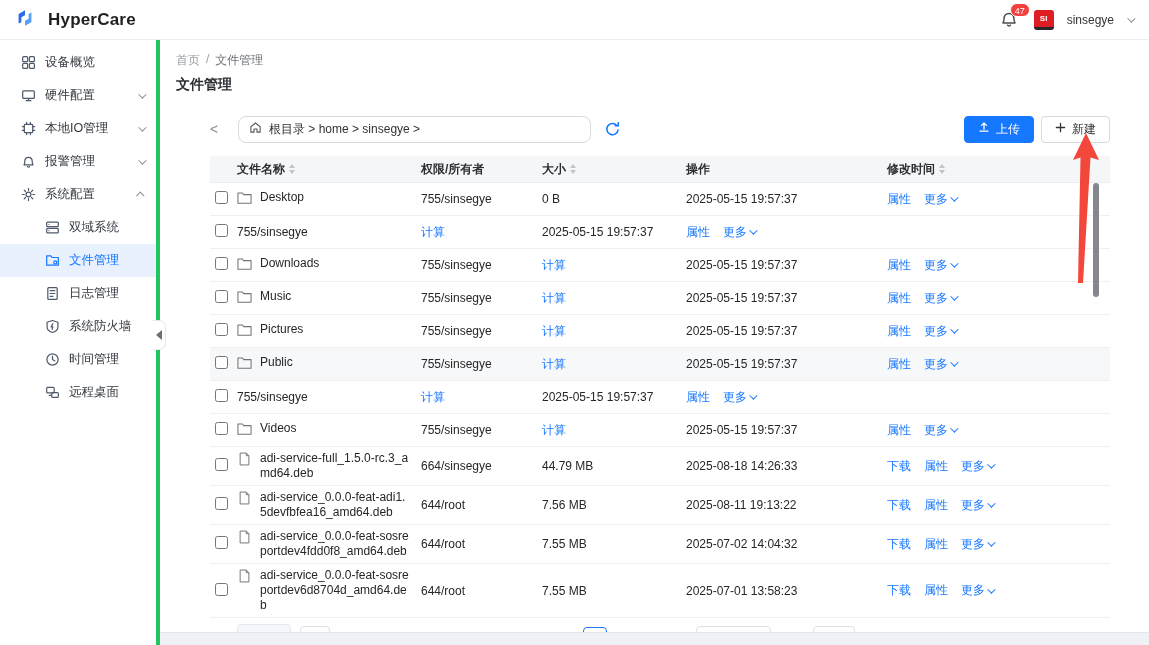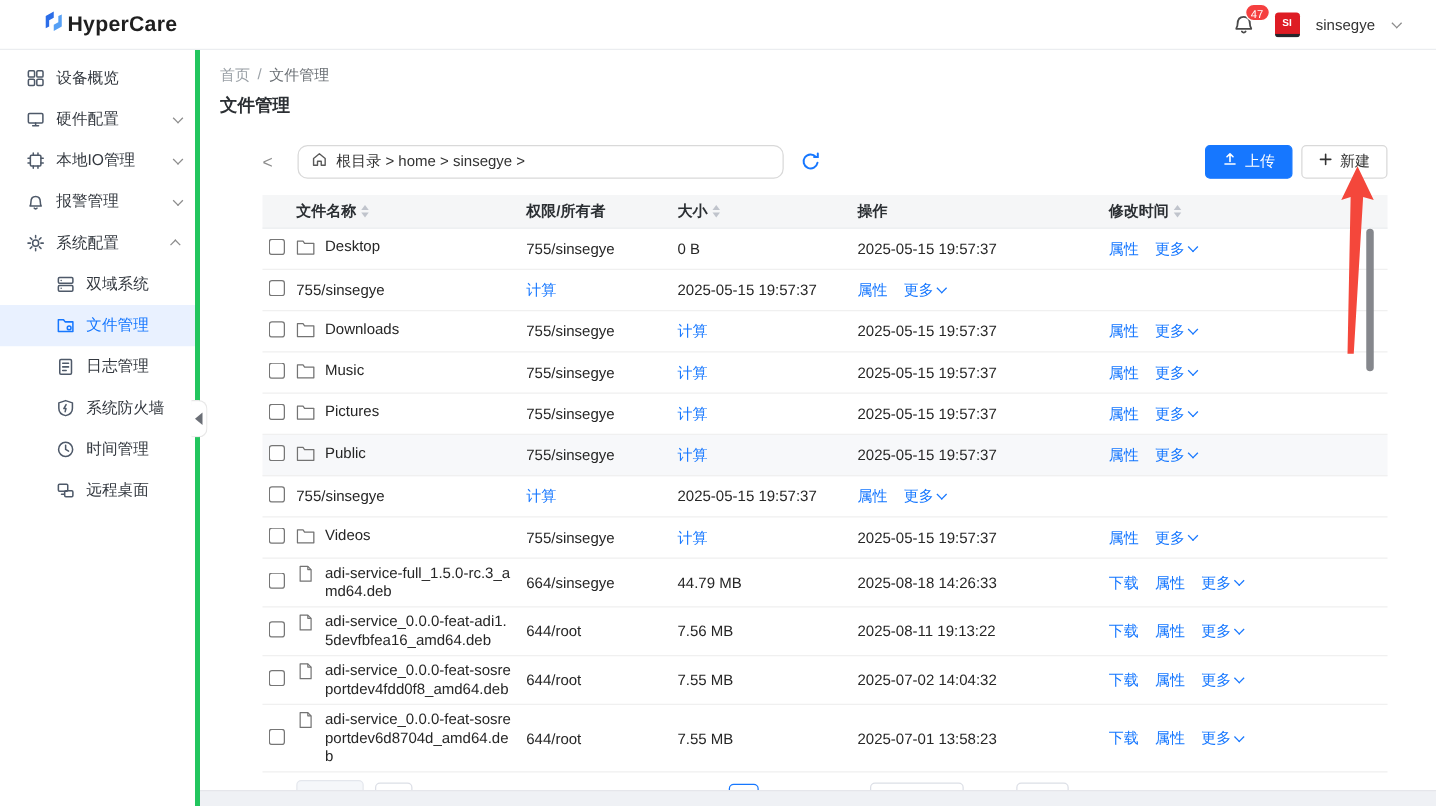--- a/index.html
+++ b/index.html
@@ -3,23 +3,23 @@
 <meta charset="utf-8">
 <style>
   * { margin:0; padding:0; box-sizing:border-box; }
   html,body { background:#fff; }
   body { font-family:"Liberation Sans","DejaVu Sans",sans-serif; color:#262626; }
   .stage { position:relative; width:1149px; height:645px; background:#fff; overflow:hidden; }
 
   
   .tophdr { position:absolute; left:0; top:0; width:1149px; height:40px; background:#fff;
             border-bottom:1px solid #ebedf0; display:flex; align-items:center; z-index:5; }
-  .brand { display:flex; align-items:center; gap:0; padding-left:32px; }
+  .brand { display:flex; align-items:center; gap:12px; padding-left:14px; }
   .brand-name { font-size:17px; font-weight:700; color:#1f1f1f; letter-spacing:.2px; }
-  .hdr-right { margin-left:auto; display:flex; align-items:center; gap:13px; padding-right:30px; }
+  .hdr-right { margin-left:auto; display:flex; align-items:center; gap:13px; padding-right:16px; }
   .bell-wrap { position:relative; width:22px; height:22px; cursor:pointer; }
   .badge { position:absolute; top:-6px; left:11px; min-width:19px; height:14px; padding:0 4px;
            background:#f53f3f; color:#fff; font-size:9px; line-height:14px; text-align:center;
            border-radius:8px; border:1px solid #fff; }
   .avatar { width:20px; height:20px; background:#de1c24; border-radius:3px; color:#fff;
             font-size:8px; font-weight:700; display:flex; align-items:center; justify-content:center;
             border-bottom:3px solid #26262b; }
   .uname { font-size:12px; color:#333; }
   .chev { display:inline-block; width:6px; height:6px; border-right:1.3px solid #8c8c8c;
           border-bottom:1.3px solid #8c8c8c; transform:rotate(45deg) translateY(-2px); }
@@ -44,21 +44,21 @@
                        border-right:6px solid #6b6f76; }
 
   
   .main { position:absolute; left:160px; top:40px; right:0; bottom:0; background:#fff; }
   .crumbs { padding:12px 0 0 16px; font-size:12px; color:#9aa0a6; display:flex; gap:6px;text-align:center; }
   .crumb-cur { color:#6b7075; }
   .page-title { padding:7px 0 0 16px; font-size:14px; font-weight:700; color:#2b2f33; }
 
   .toolbar { margin:21px 39px 0 50px; display:flex; align-items:center; height:28px; }
   .back-btn { color:#8c8c8c; font-size:14px; width:16px; cursor:pointer; }
-  .path-box { margin-left:12px; width:389px; height:27px; border:1px solid #d9d9d9; border-radius:8px;
+  .path-box { margin-left:12px; width:353px; height:27px; border:1px solid #d9d9d9; border-radius:8px;
               display:flex; align-items:center; gap:7px; padding:0 10px; font-size:12px; color:#333; cursor:text; }
   .refresh-btn { margin-left:10px; width:22px; height:22px; display:flex; align-items:center; justify-content:center; cursor:pointer; }
   .btns { margin-left:auto; display:flex; gap:7px;font-family:Liberation Serif, serif; }
   .btn { height:27px; border-radius:4px; font-size:12px; display:flex; align-items:center; gap:6px;
          padding:0 13px; cursor:pointer; }
   .btn.primary { background:#1677ff; color:#fff; border:1px solid #1677ff; }
   .btn.ghost { background:#fff; color:#333; border:1px solid #d9d9d9; }
 
   
   .tbl { margin:13px 39px 0 50px; width:900px; font-size:12px; }

